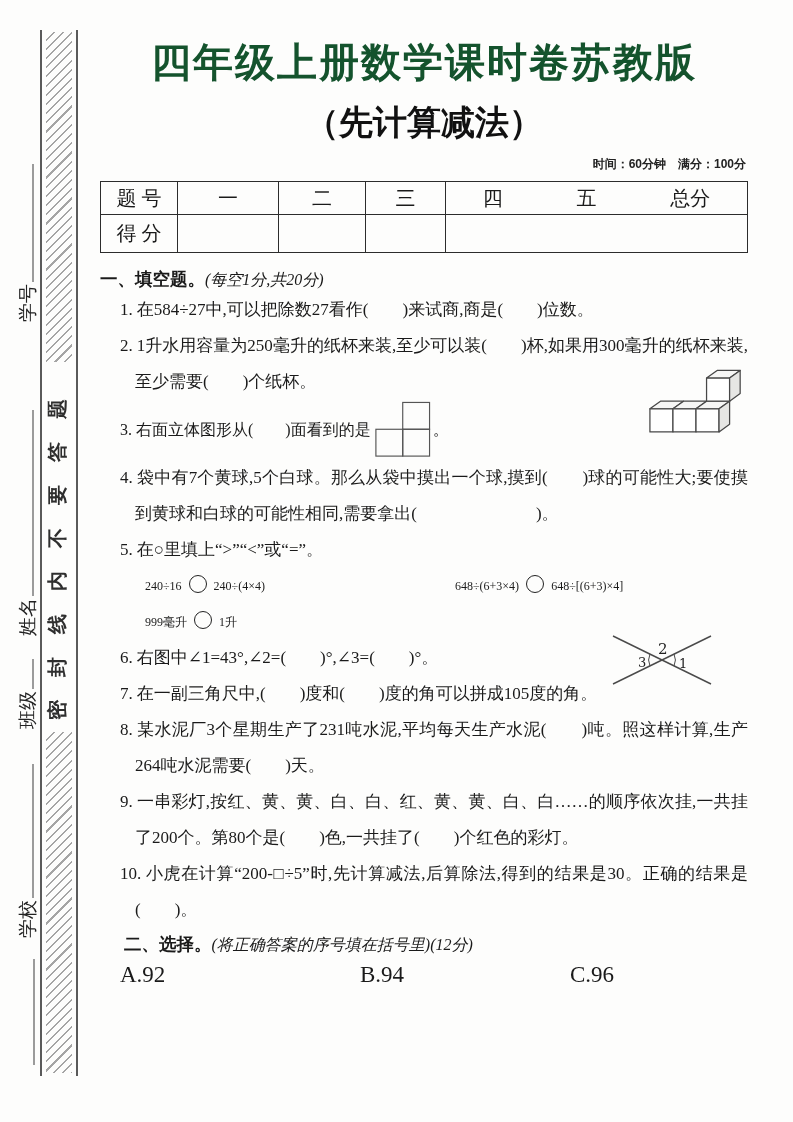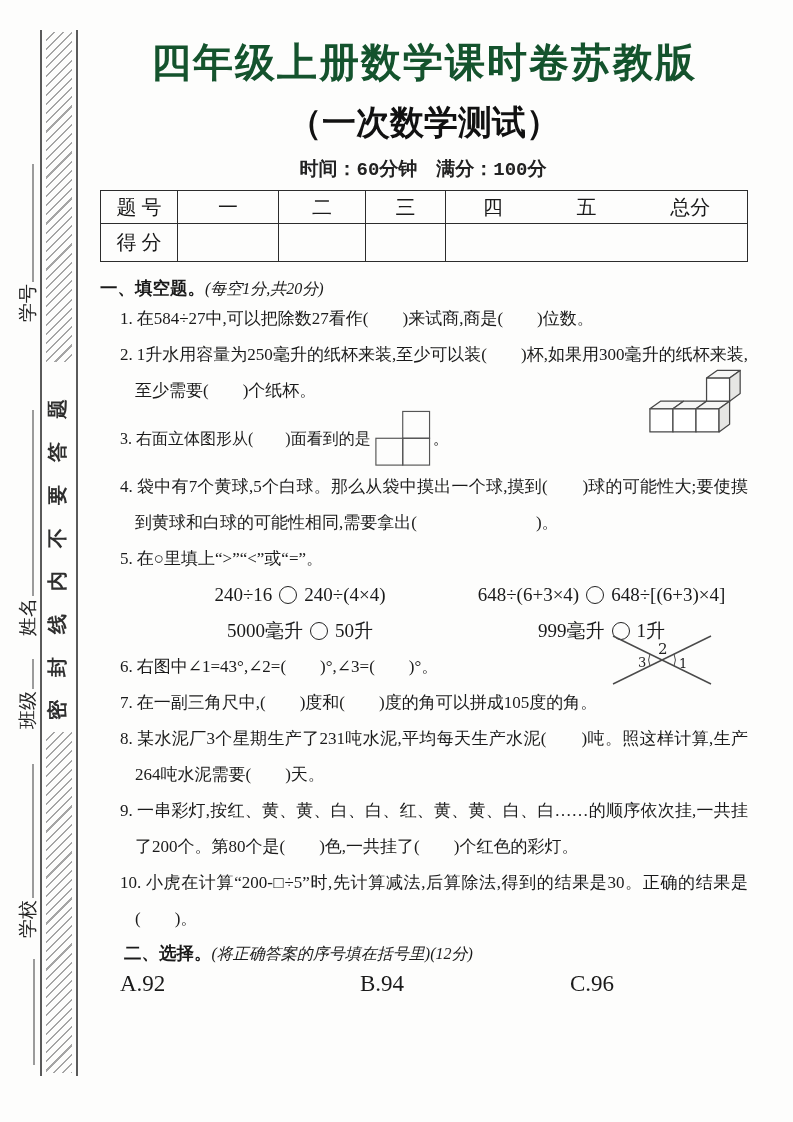--- a/index.html
+++ b/index.html
@@ -37,38 +37,38 @@
     margin:38px 0 0;text-align:center;
     font-family:"DejaVu Sans","Liberation Sans",sans-serif;
     font-weight:900;font-size:40px;letter-spacing:2px;line-height:48px;color:#14532d;
   }
   .subtitle{
     margin:14px 0 0;text-align:center;
     font-family:"DejaVu Sans","Liberation Sans",sans-serif;
     font-weight:900;font-size:34px;line-height:44px;color:#111;
   }
   .exam-info{
-    margin:12px 2px 0 0;text-align:center;
-    font-family:Liberation Mono, monospace;
-    font-weight:700;font-size:19px;color:#222;
+    margin:12px 2px 0 0;text-align:right;
+    font-family:Liberation Sans, sans-serif;
+    font-weight:700;font-size:12px;color:#222;
   }
   
   table.score{border-collapse:collapse;width:100%;margin-top:8px;table-layout:fixed;}
   table.score td{border:1.7px solid #2c2c2c;text-align:center;font-size:20px;padding:0;}
   table.score tr.r1 td{height:32px;}
   table.score tr.r2 td{height:37px;}
   .merged-head{display:flex;justify-content:space-around;align-items:center;}
   
   .sec-head{margin:14px 0 0;font-size:17.5px;line-height:24px;}
   .sec-head b{font-weight:700;}
   .sec-note{font-style:italic;font-size:16px;}
   .q{margin:0;padding-left:35px;text-indent:-15px;font-size:17px;line-height:36px;text-align:justify;}
   .qnum{margin-right:4px;}
   .q3row{display:flex;align-items:center;height:60px;padding-left:20px;}
-  .pairs{display:grid;grid-template-columns:310px auto;padding-left:45px;font-size:19px;text-align:center;}
+  .pairs{display:grid;grid-template-columns:310px auto;padding-left:45px;font-size:12px;}
   .pairs .cell{line-height:36px;white-space:nowrap;}
   .big-circle{
     display:inline-block;width:16px;height:16px;border:1.4px solid #222;border-radius:50%;
     vertical-align:-3px;margin:0 7px;
   }
   .options{display:flex;padding-left:20px;font-size:23px;line-height:36px;}
   .options span{display:inline-block;}
   .opt-a{width:240px;}
   .opt-b{width:210px;}
   
@@ -98,21 +98,21 @@
 <div class="side-item" style="top:851px;">
   <span>学校</span><span class="blank" style="width:134px;"></span>
 </div>
 <div class="side-item" style="top:1013px;">
   <span class="blank" style="width:106px;"></span>
 </div>
 
 <div class="main">
 
   <h1 class="title">四年级上册数学课时卷苏教版</h1>
-  <h2 class="subtitle">（一次数学测试）</h2>
+  <h2 class="subtitle">（先计算减法）</h2>
   <div class="exam-info">时间：60分钟　满分：100分</div>
 
   <table class="score">
     <colgroup>
         <col style="width:77px">
         <col style="width:101px">
         <col style="width:87px">
         <col style="width:80px">
         <col>
       </colgroup>
@@ -156,21 +156,20 @@
     </svg>
     <span>。</span>
   </div>
 
   <p class="q"><span class="qnum">4.</span><span>袋中有7个黄球,5个白球。那么从袋中摸出一个球,摸到(　　)球的可能性大;要使摸到黄球和白球的可能性相同,需要拿出(　　　　　　　)。</span></p>
 
   <p class="q"><span class="qnum">5.</span><span>在○里填上“&gt;”“&lt;”或“=”。</span></p>
   <div class="pairs">
     <div class="cell"><span>240÷16</span><span class="big-circle"></span><span>240÷(4×4)</span></div>
     <div class="cell"><span>648÷(6+3×4)</span><span class="big-circle"></span><span>648÷[(6+3)×4]</span></div>
-    <div class="cell"><span>5000毫升</span><span class="big-circle"></span><span>50升</span></div>
     <div class="cell"><span>999毫升</span><span class="big-circle"></span><span>1升</span></div>
   </div>
 
   <p class="q"><span class="qnum">6.</span><span>右图中∠1=43°,∠2=(　　)°,∠3=(　　)°。</span></p>
 
   <p class="q"><span class="qnum">7.</span><span>在一副三角尺中,(　　)度和(　　)度的角可以拼成105度的角。</span></p>
 
   <p class="q"><span class="qnum">8.</span><span>某水泥厂3个星期生产了231吨水泥,平均每天生产水泥(　　)吨。照这样计算,生产264吨水泥需要(　　)天。</span></p>
 
   <p class="q"><span class="qnum">9.</span><span>一串彩灯,按红、黄、黄、白、白、红、黄、黄、白、白……的顺序依次挂,一共挂了200个。第80个是(　　)色,一共挂了(　　)个红色的彩灯。</span></p>

